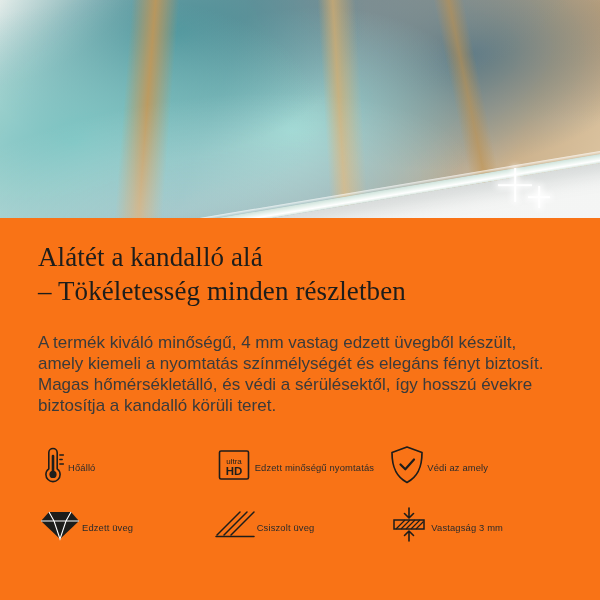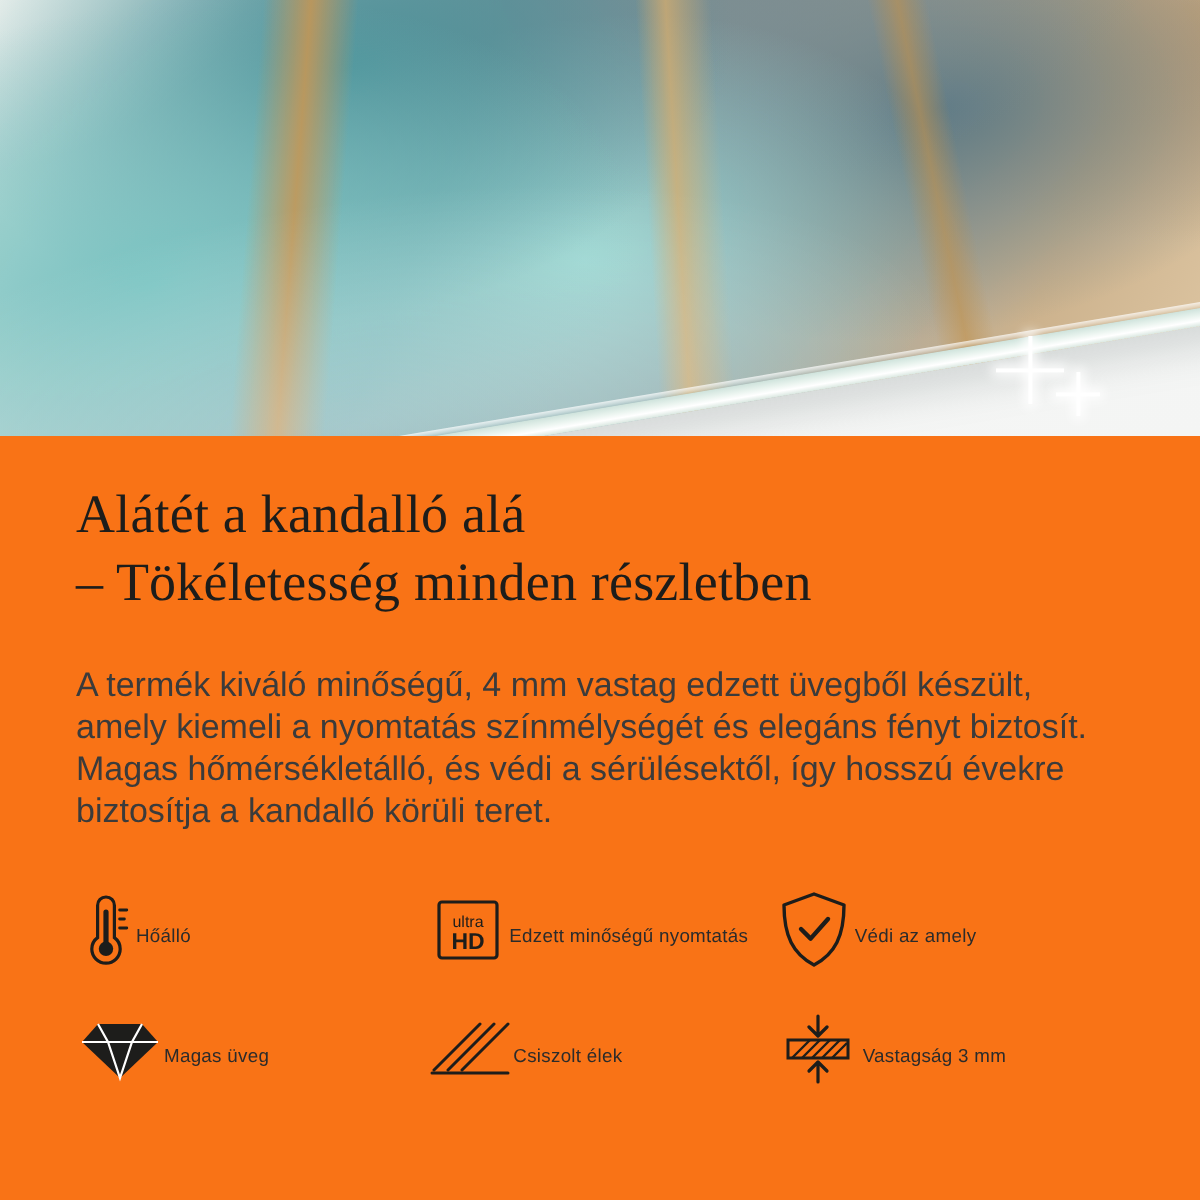--- a/index.html
+++ b/index.html
@@ -215,31 +215,31 @@
         <div class="feature-label">Védi az amely</div>
       </div>
 
       <div class="feature">
         <div class="feature-icon">
           <svg width="44" height="38" viewBox="0 0 44 38">
             <path d="M11 6 H33 L41 15 L22 33 L3 15 Z" fill="#1d1d1b"></path>
             <path d="M3 15 H41 M11 6 L16 15 L22 33 L28 15 L33 6 M16 15 L11 6 M28 15 L33 6" fill="none" stroke="#ffffff" stroke-width="1.1"></path>
           </svg>
         </div>
-        <div class="feature-label">Magas üveg</div>
+        <div class="feature-label">Edzett üveg</div>
       </div>
 
       <div class="feature">
         <div class="feature-icon">
           <svg width="44" height="34" viewBox="0 0 44 34">
             <path d="M4 27 L27 4 M11 27 L34 4 M18 27 L41 4" stroke="#1d1d1b" stroke-width="1.5" stroke-linecap="round"></path>
             <path d="M3 28.5 H41" stroke="#1d1d1b" stroke-width="1.5" stroke-linecap="round"></path>
           </svg>
         </div>
-        <div class="feature-label">Csiszolt élek</div>
+        <div class="feature-label">Csiszolt üveg</div>
       </div>
 
       <div class="feature">
         <div class="feature-icon">
           <svg width="44" height="42" viewBox="0 0 44 42">
             <path d="M22 4 V13 M17.5 9.5 L22 14 L26.5 9.5" fill="none" stroke="#1d1d1b" stroke-width="1.6" stroke-linecap="round" stroke-linejoin="round"></path>
             <rect x="7" y="16" width="30" height="9" fill="none" stroke="#1d1d1b" stroke-width="1.5"></rect>
             <path d="M9 25 L18 16 M14 25 L23 16 M19 25 L28 16 M24 25 L33 16 M29 25 L36.5 17.5" stroke="#1d1d1b" stroke-width="1.2"></path>
             <path d="M22 37 V28 M17.5 31.5 L22 27 L26.5 31.5" fill="none" stroke="#1d1d1b" stroke-width="1.6" stroke-linecap="round" stroke-linejoin="round"></path>
           </svg>

